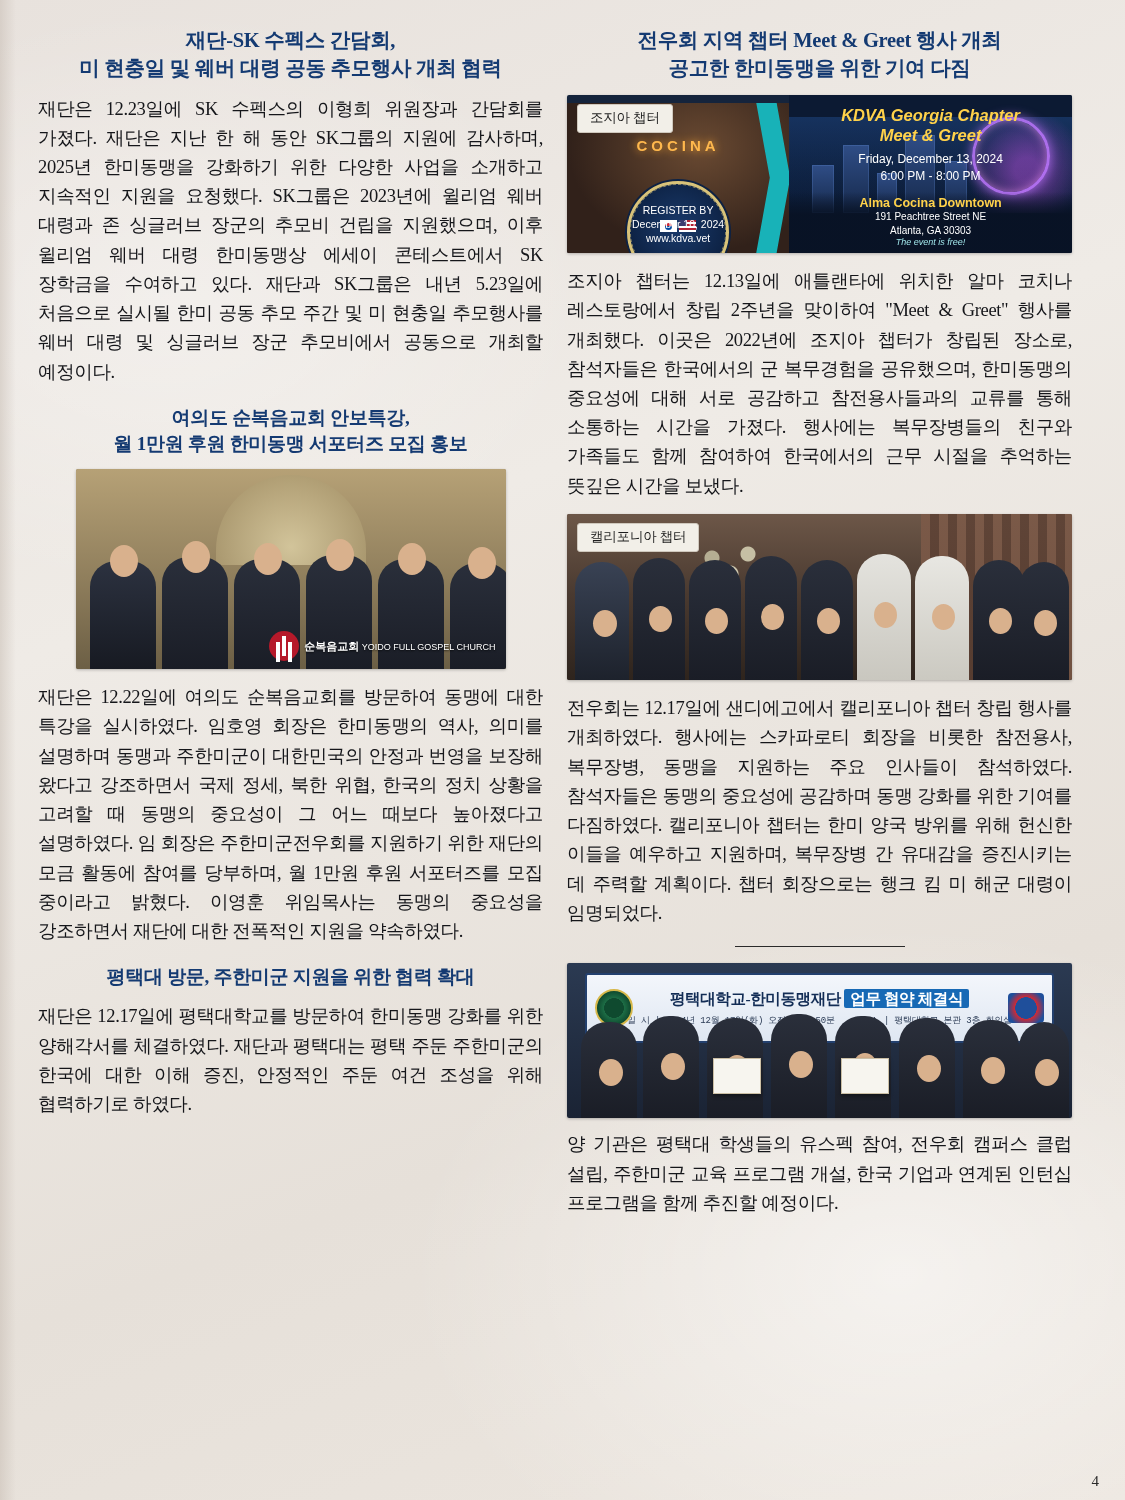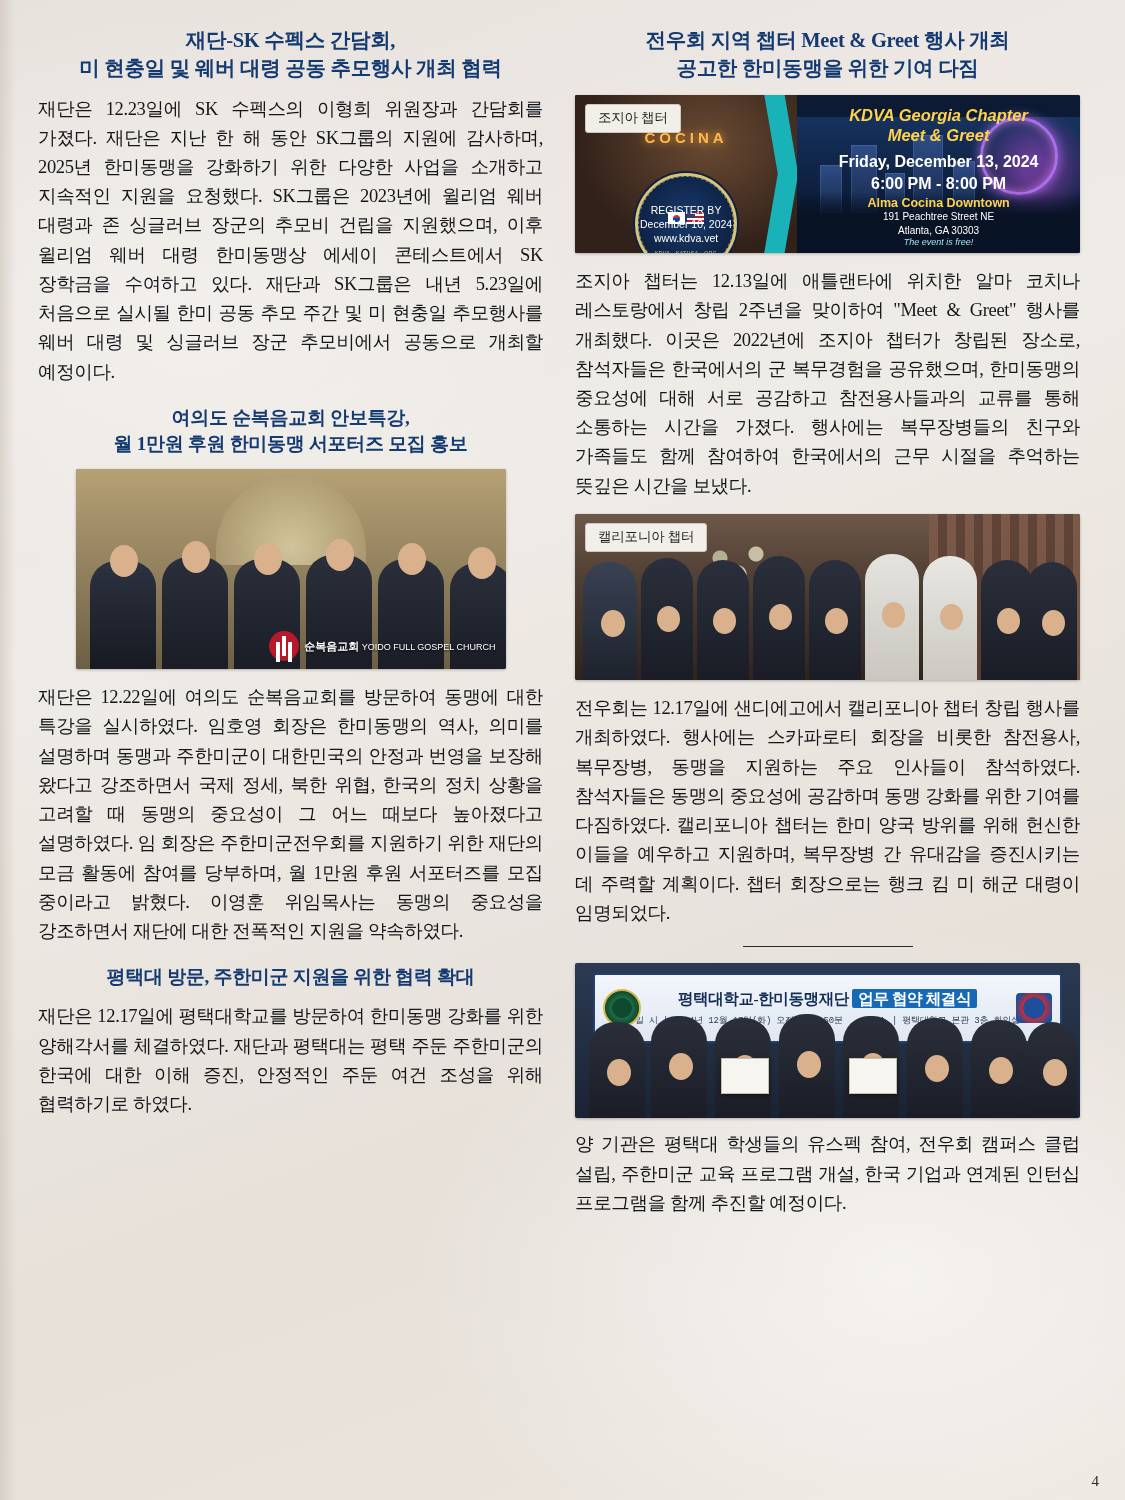--- a/index.html
+++ b/index.html
@@ -31,21 +31,21 @@
     opacity: .55;
   }
   .columns {
     position: absolute;
     left: 0; top: 0;
     width: 1125px;
     height: 1240px;
     display: flex;
     box-sizing: border-box;
     padding: 26px 34px 22px 38px;
-    gap: 32px;
+    gap: 24px;
   }
   .col {
     width: 505px;
     display: flex;
     flex-direction: column;
   }
   h2.headline {
     color: #143a72;
     font-size: 20.5px;
     line-height: 1.38;
@@ -151,20 +151,21 @@
     background: #15243c;
     display: flex;
   }
   .g-left {
     position: relative;
     width: 44%;
     background:
       radial-gradient(ellipse at 60% 30%, #6a4a32 0%, #31211a 70%),
       #2a1d16;
     overflow: hidden;
+    margin-top: 8px;
   }
   .cocina-sign {
     position: absolute;
     top: 34px; left: 50%;
     transform: translateX(-50%);
     color: #ffb84d;
     font-family: "Liberation Sans", sans-serif;
     font-weight: bold;
     font-size: 15px;
     letter-spacing: 4px;
@@ -253,22 +254,22 @@
   }
   .g-title .l1 {
     color: #ffd24a;
     font-weight: bold;
     font-style: italic;
     font-size: 16.5px;
     line-height: 1.25;
   }
   .g-title .l2 {
     color: #ffffff;
-    font-weight: bold;
-    font-size: 16px;
+    font-weight: normal;
+    font-size: 12px;
     margin-top: 5px;
     line-height: 1.4;
   }
   .skyline {
     position: absolute;
     left: 0; right: 0; bottom: 40px;
     height: 96px;
     background:
       linear-gradient(180deg, rgba(18,40,80,0) 0%, rgba(10,22,45,.1) 100%),
       radial-gradient(circle at 84% 55%, rgba(180,80,220,.55) 0 12px, rgba(0,0,0,0) 60px),

